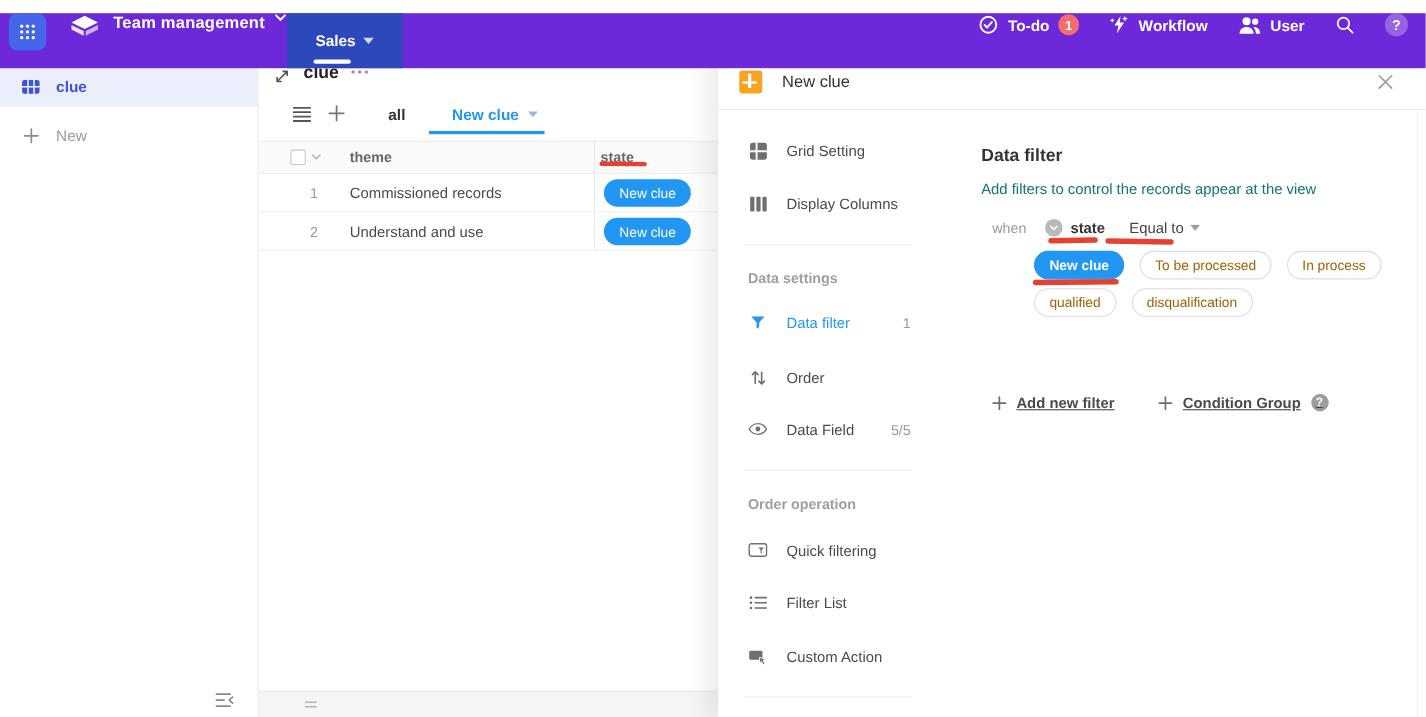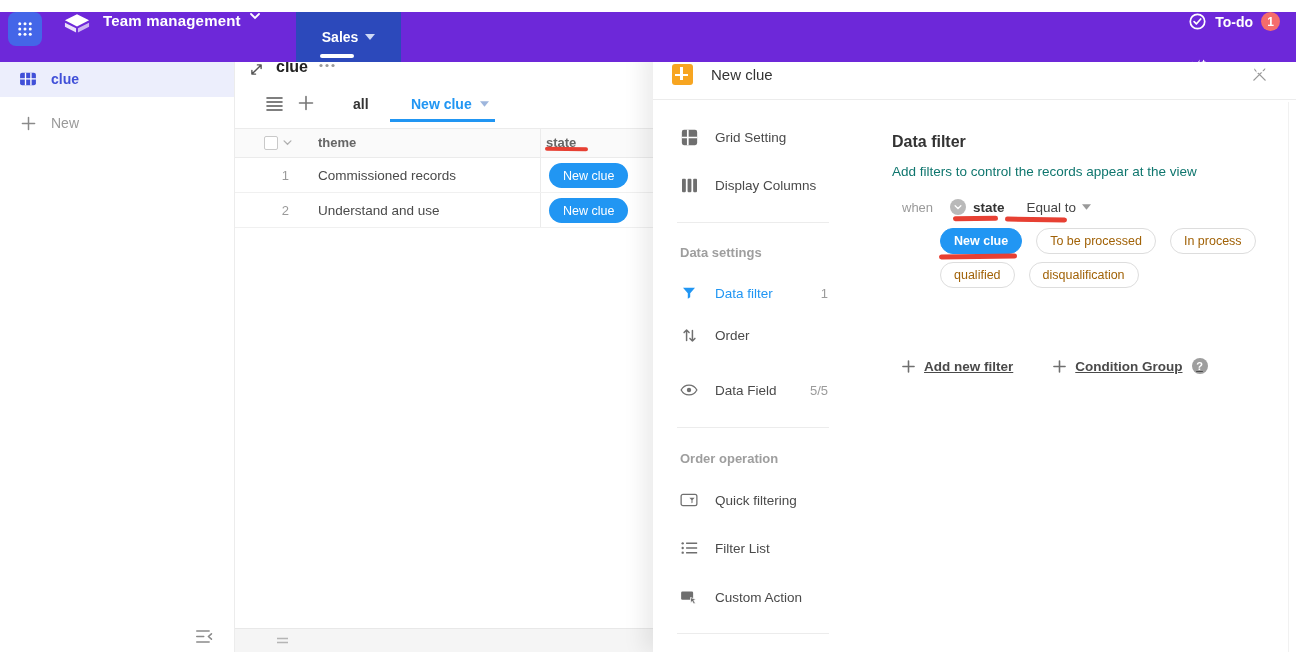--- a/index.html
+++ b/index.html
@@ -13,27 +13,27 @@
 
   
   .topbar { position:absolute; top:12px; left:0; width:100%; height:50px;
     background:#6d28d9; display:flex; align-items:flex-start; color:#fff; z-index:30; }
   .app-grid { width:34px; height:34px; border-radius:8px; background:#4466e8;
     margin-left:8px; display:flex; align-items:center; justify-content:center; cursor:pointer; }
   .logo { margin-left:20px; }
   .app-title { font-weight:bold; font-size:15px; margin-left:11px; letter-spacing:.2px; }
   .title-chev { margin-left:8px; }
   .tb-tab { height:50px; display:flex; align-items:center; gap:7px; padding:0 26px;
-    font-size:14px; font-weight:bold; position:relative; cursor:pointer;margin-left:35px; }
+    font-size:14px; font-weight:bold; position:relative; cursor:pointer; }
   .tb-tab.first { margin-left:26px; }
   .tb-tab.active { background:#2c49bb; }
   .tab-indicator { position:absolute; bottom:4px; left:24px; width:34px; height:4px;
     border-radius:2px; background:#fff; }
   .tb-right { margin-left:auto; display:flex; align-items:center; gap:27px;
-    padding-right:16px; font-size:14px; font-weight:bold;flex-direction:column; }
+    padding-right:16px; font-size:14px; font-weight:bold; }
   .tb-item { display:flex; align-items:center; gap:8px; cursor:pointer; }
   .badge { background:#f56c6c; min-width:19px; height:19px; border-radius:10px;
     font-size:12px; display:flex; align-items:center; justify-content:center; padding:0 5px; }
   .help-circle { width:21px; height:21px; border-radius:50%; background:rgba(255,255,255,.28);
     display:flex; align-items:center; justify-content:center; font-size:13px; font-weight:bold;
     color:#fff; cursor:pointer; }
 
   
   .sidebar { position:absolute; top:50px; left:0; width:235px; bottom:0;
     background:#fff; border-right:1px solid #ececec; z-index:5; }
@@ -330,21 +330,21 @@
   <span class="pm-section" style="top:195px">Data settings</span>
   <div class="pm-item active" style="top:232px">
     <span class="ico">
       <svg width="16" height="16" viewBox="0 0 24 24">
           <path d="M3 4h18l-7.2 8.2v6.3l-3.6 2.2v-8.5z" fill="#2196f3"></path>
         </svg>
     </span>
     <span>Data filter</span>
     <span class="pm-meta">1</span>
   </div>
-  <div class="pm-item" style="top:274px">
+  <div class="pm-item" style="top:282px">
     <span class="ico">
       <svg width="15" height="17" viewBox="0 0 18 20" stroke="#6f6f6f" stroke-width="1.8" fill="none" stroke-linecap="round" stroke-linejoin="round">
           <path d="M5.5 16V3.5M5.5 3.5 2.5 6.5M5.5 3.5l3 3M12.5 4v12.5M12.5 16.5l-3-3M12.5 16.5l3-3"></path>
         </svg>
     </span>
     <span>Order</span>
   </div>
   <div class="pm-item" style="top:329px">
     <span class="ico">
       <svg width="18" height="14" viewBox="0 0 24 16">

